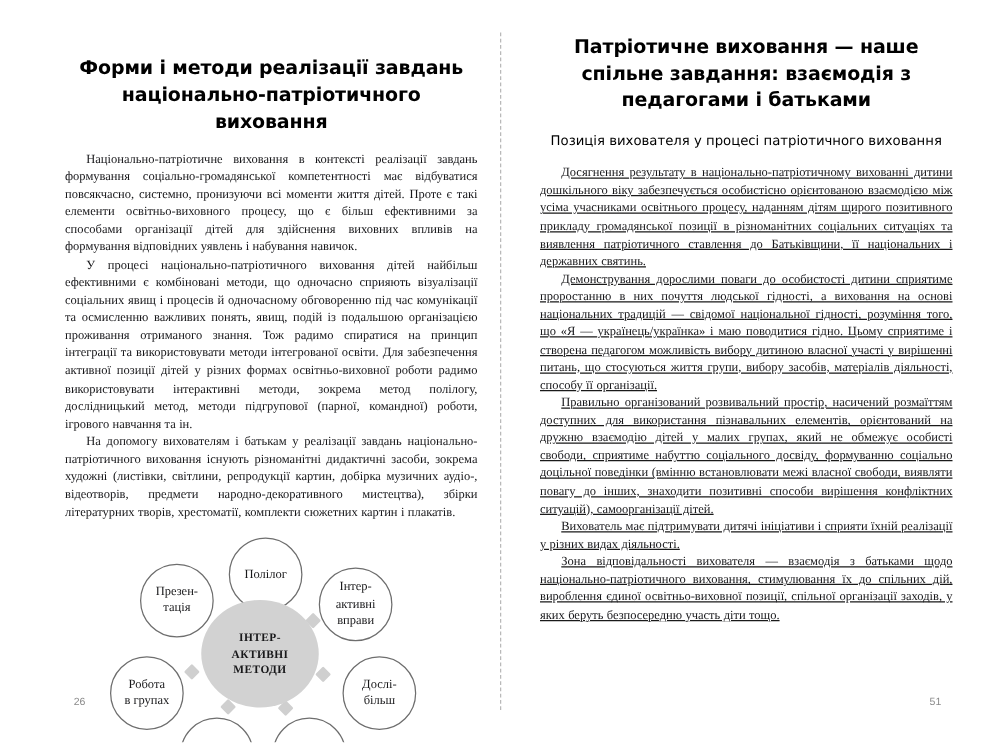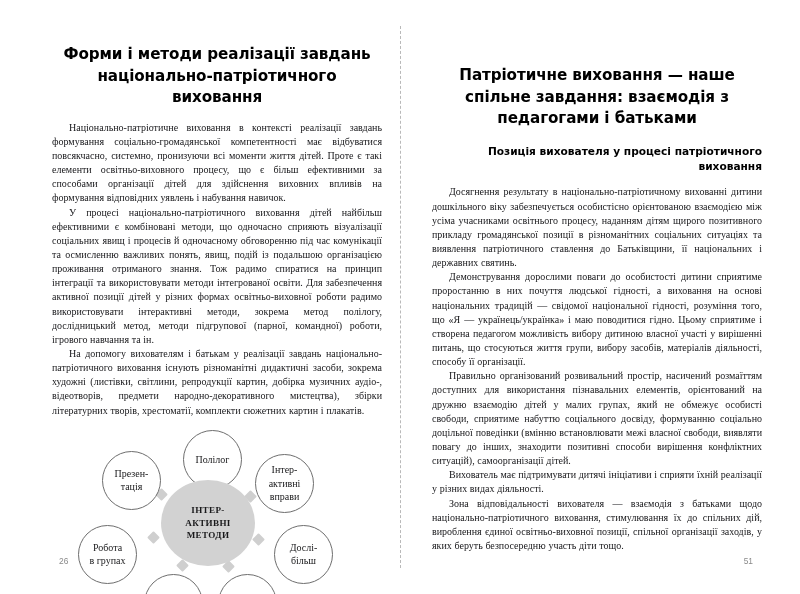--- a/index.html
+++ b/index.html
@@ -40,44 +40,44 @@
     font-family: "DejaVu Sans", "Liberation Sans", sans-serif;
     font-weight: bold;
     font-size: 15.2px;
     line-height: 1.42;
     text-align: center;
     color: #000;
     margin: 0;
     letter-spacing: -0.1px;
   }
   .title-left  { padding-top: 44px; }
-  .title-right { padding-top: 65px; }
+  .title-right { padding-top: 27px; }
 
   h2.subtitle {
     font-family: "DejaVu Sans", "Liberation Sans", sans-serif;
-    font-weight: bold;
+    font-weight: normal;
     font-size: 10.6px;
     line-height: 1.45;
-    text-align: right;
+    text-align: center;
     color: #000;
     margin: 14px 0 0 0;
   }
 
   .body-text { margin-top: 12px; }
   .body-text p {
     margin: 0;
     font-size: 10px;
     line-height: 1.415;
     text-align: justify;
     text-indent: 17px;
     color: #17171a;
     hyphens: manual;
     word-spacing: 0.2px;
   }
-  .col-right .body-text { margin-top: 11px; }
+  .col-right .body-text { margin-top: 11px; text-decoration: underline; }
 
   
   .diagram {
     position: relative;
     width: 270px;
     height: 182px;
     margin: 12px 0 0 26px;
   }
   .hub {
     position: absolute;
@@ -180,25 +180,25 @@
           <span>Інтер-
 активні
 вправи</span>
         </div>
         <div class="node" style="left: 196px; top: 95px; border-color: rgb(110, 110, 110);">
           <span>Дослі-
 більш</span>
         </div>
         <div class="node" style="left: 140px; top: 144px; border-color: rgb(110, 110, 110);"></div>
         <div class="node" style="left: 66px; top: 144px; border-color: rgb(110, 110, 110);"></div>
-        <div class="node" style="left: 0; top: 95px; border-color: rgb(110, 110, 110); font-family: Liberation Serif, serif;">
+        <div class="node" style="left: 10px; top: 95px; border-color: rgb(110, 110, 110); font-family: Liberation Serif, serif;">
           <span>Робота
 в групах</span>
         </div>
-        <div class="node" style="left: 24px; top: 21px; border-color: rgb(110, 110, 110);">
+        <div class="node" style="left: 34px; top: 21px; border-color: rgb(110, 110, 110);">
           <span>Презен-
 тація</span>
         </div>
       </div>
 
   </div>
 
   <div class="col col-right">
 
     <h1 class="title title-right">Патріотичне виховання —

